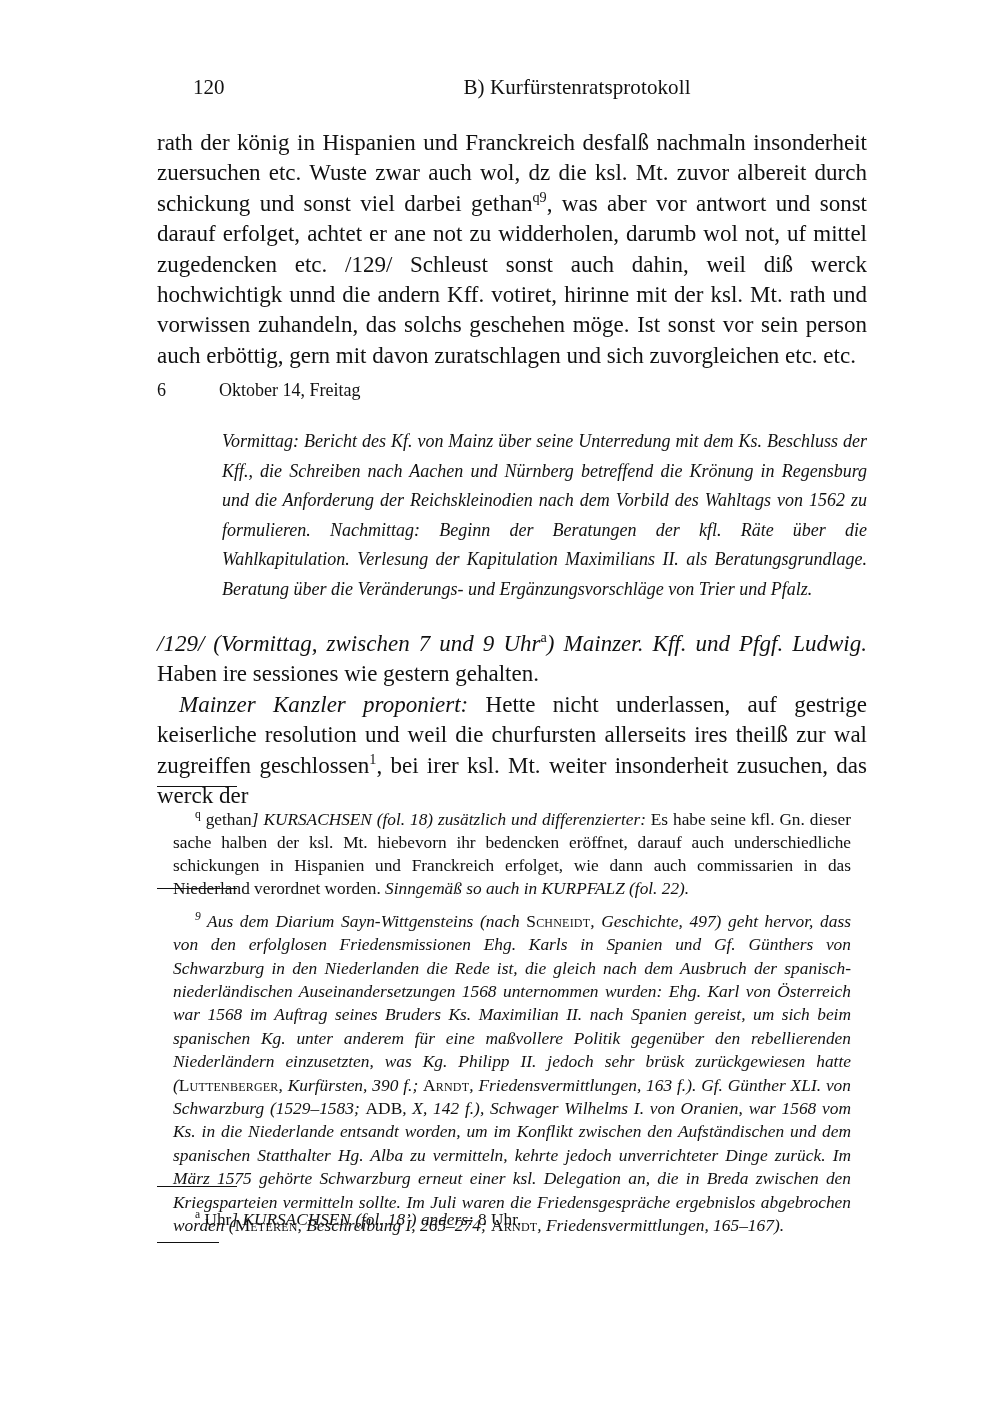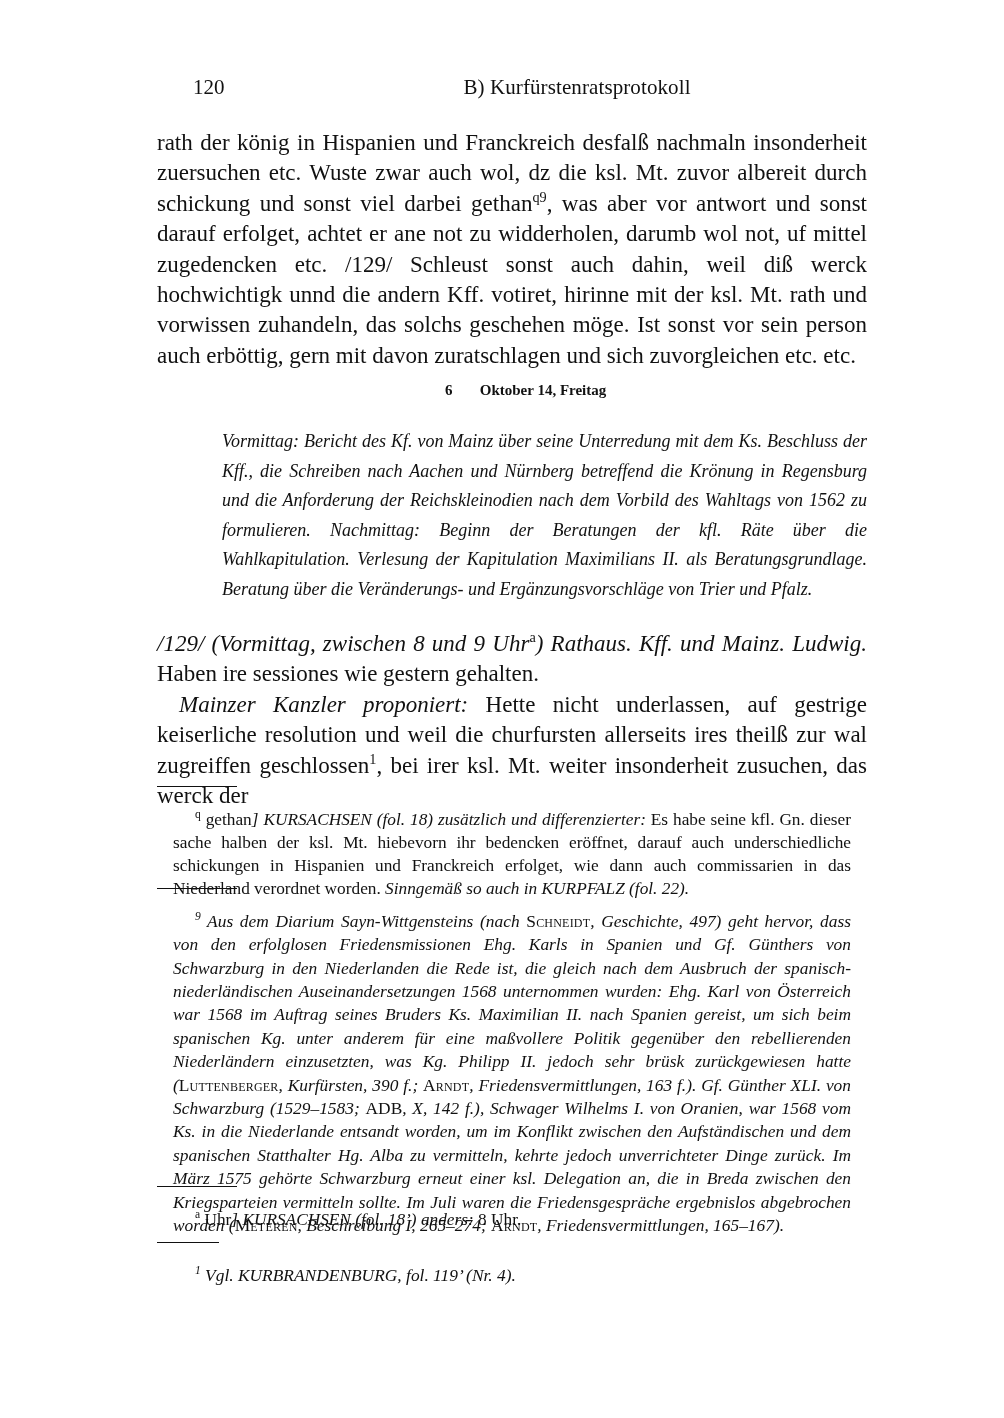--- a/index.html
+++ b/index.html
@@ -66,24 +66,23 @@
     hyphens: manual;
   }
   p.txt.indent { text-indent: 22px; }
 
   
   .section-head {
     position: absolute;
     left: 0;
     top: 376px;
     width: 710px;
-    font-size: 15px;
-    font-weight: bold;
+    font-size: 18px;
+    font-weight: normal;
     line-height: 28px;
-    text-align: center;
   }
   .section-head .num {
     display: inline-block;
     width: 62px;
   }
 
   
   .regest {
     position: absolute;
     left: 65px;
@@ -158,37 +157,36 @@
 
   <div class="section-head">
     <span class="num">6</span><span>Oktober 14, Freitag</span>
   </div>
 
   <div class="regest">
     <p>Vormittag: Bericht des Kf. von Mainz über seine Unterredung mit dem Ks. Beschluss der Kff., die Schreiben nach Aachen und Nürnberg betreffend die Krönung in Regensburg und die Anforderung der Reichskleinodien nach dem Vorbild des Wahltags von 1562 zu formulieren. Nachmittag: Beginn der Beratungen der kfl. Räte über die Wahlkapitulation. Verlesung der Kapitulation Maximilians II. als Beratungsgrundlage. Beratung über die Veränderungs- und Ergänzungsvorschläge von Trier und Pfalz.</p>
   </div>
 
   <div class="body-block" style="top:629px;">
-    <p class="txt"><i>/129/ (Vormittag, zwischen 8 und 9 Uhr</i><sup>a</sup><i>) Rathaus. Kff. und Mainz. Ludwig.</i><span> Haben ire sessiones wie gestern gehalten.</span></p>
+    <p class="txt"><i>/129/ (Vormittag, zwischen 7 und 9 Uhr</i><sup>a</sup><i>) Mainzer. Kff. und Pfgf. Ludwig.</i><span> Haben ire sessiones wie gestern gehalten.</span></p>
     <p class="txt indent"><i>Mainzer Kanzler proponiert:</i><span> Hette nicht underlassen, auf gestrige keiserliche resolution und weil die churfursten allerseits ires theilß zur wal zugreiffen geschlossen</span><sup>1</sup><span>, bei irer ksl. Mt. weiter insonderheit zusuchen, das werck der</span></p>
   </div>
 
   <div class="fn-block" style="top:786px;">
     <hr class="fn-rule short">
     <p class="fn-text"><span class="fn-marker">q</span> <span>gethan</span><i>]</i><i> KURSACHSEN (fol. 18) zusätzlich und differenzierter:</i><span> Es habe seine kfl. Gn. dieser sache halben der ksl. Mt. hiebevorn ihr bedencken eröffnet, darauf auch underschiedliche schickungen in Hispanien und Franckreich erfolget, wie dann auch commissarien in das Niederland verordnet worden. </span><i>Sinngemäß so auch in KURPFALZ (fol. 22).</i></p>
   </div>
 
   <div class="fn-block" style="top:888px;">
     <hr class="fn-rule short">
     <p class="fn-text ital"><span class="fn-marker it">9</span> <span>Aus dem Diarium Sayn-Wittgensteins (nach </span><span class="sc">Schneidt</span><span>, Geschichte, 497) geht hervor, dass von den erfolglosen Friedensmissionen Ehg. Karls in Spanien und Gf. Günthers von Schwarzburg in den Niederlanden die Rede ist, die gleich nach dem Ausbruch der spanisch-niederländischen Auseinandersetzungen 1568 unternommen wurden: Ehg. Karl von Österreich war 1568 im Auftrag seines Bruders Ks. Maximilian II. nach Spanien gereist, um sich beim spanischen Kg. unter anderem für eine maßvollere Politik gegenüber den rebellierenden Niederländern einzusetzten, was Kg. Philipp II. jedoch sehr brüsk zurückgewiesen hatte (</span><span class="sc">Luttenberger</span><span>, Kurfürsten, 390 f.; </span><span class="sc">Arndt</span><span>, Friedensvermittlungen, 163 f.). Gf. Günther XLI. von Schwarzburg (1529–1583; </span><span class="up">ADB</span><span>, X, 142 f.), Schwager Wilhelms I. von Oranien, war 1568 vom Ks. in die Niederlande entsandt worden, um im Konflikt zwischen den Aufständischen und dem spanischen Statthalter Hg. Alba zu vermitteln, kehrte jedoch unverrichteter Dinge zurück. Im März 1575 gehörte Schwarzburg erneut einer ksl. Delegation an, die in Breda zwischen den Kriegsparteien vermitteln sollte. Im Juli waren die Friedensgespräche ergebnislos abgebrochen worden (</span><span class="sc">Meteren</span><span>, Beschreibung I, 265–274; </span><span class="sc">Arndt</span><span>, Friedensvermittlungen, 165–167).</span></p>
   </div>
 
   <div class="fn-block" style="top:1186px;">
     <hr class="fn-rule short">
     <p class="fn-text"><span class="fn-marker">a</span> <span>Uhr</span><i>]</i><i> KURSACHSEN (fol. 18’) anders:</i><span> 8 Uhr.</span></p>
   </div>
 
   <div class="fn-block" style="top:1242px;">
     <hr class="fn-rule shorter">
-    <p class="fn-text ital"><span class="fn-marker it">1</span> <span>Vgl. KURBRANDENBURG, fol. 119’ (Nr. 4).</span></p>
   </div>
 
 </div>
 
 </body></html>

